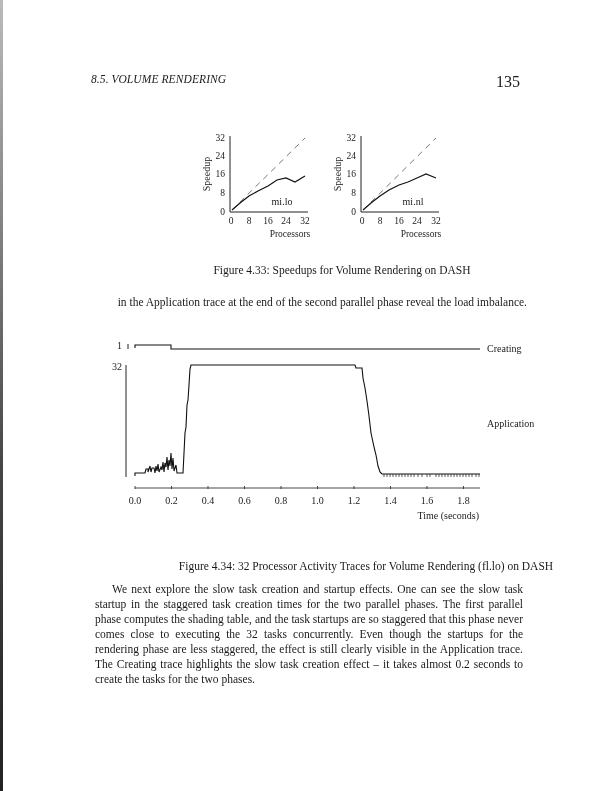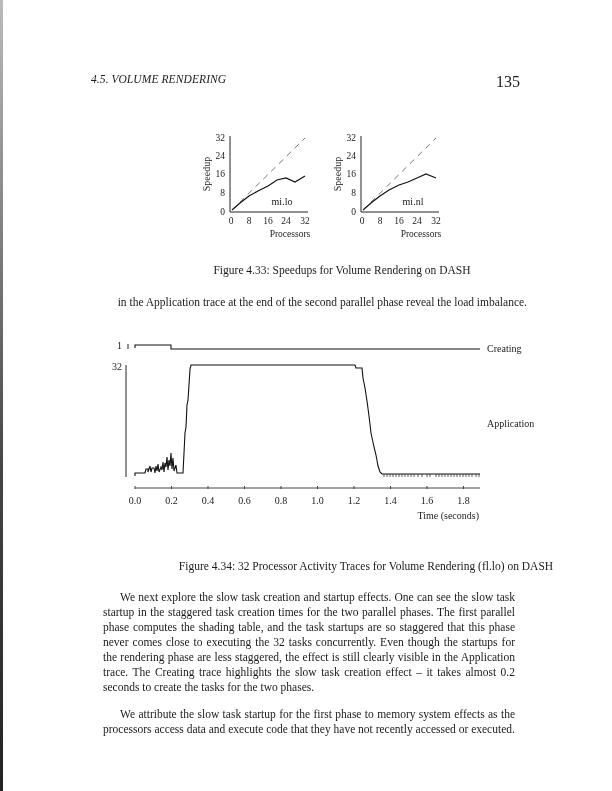--- a/index.html
+++ b/index.html
@@ -7,28 +7,28 @@
       width: 612px; height: 791px; background: #ffffff; position: relative; overflow: hidden;
       font-family: "Liberation Serif", "DejaVu Serif", serif; color: #1a1a1a;
     }
     .edge { position: absolute; left: 0; top: 0; width: 3px; height: 791px; background: linear-gradient(#bbb, #444 60%, #222); }
     .running-head { position: absolute; top: 73px; left: 91px; font-size: 11.5px; font-style: italic; letter-spacing: 0.1px; }
     .page-number { position: absolute; top: 73px; left: 496px; font-size: 16px; }
     svg text { font-family: "Liberation Serif", "DejaVu Serif", serif; fill: #1a1a1a; }
     .caption { position: absolute; left: 0; width: 612px; text-align: center; font-size: 11.5px; margin-left: 36px; }
     .body-line { position: absolute; left: 91px; width: 436px; font-size: 11.5px; line-height: 14px; text-align: justify; }
     .para { position: absolute; left: 91px; width: 436px; font-size: 11.5px; line-height: 15px; text-align: justify; }
-    .para p { margin: 12px; text-indent: 17px; }
+    .para p { margin: 4px; text-indent: 17px; }
   </style>
 </head>
 <body>
 
 <div class="edge"></div>
 
-<div class="running-head">4.5.  VOLUME RENDERING</div>
+<div class="running-head">8.5.  VOLUME RENDERING</div>
 <div class="page-number">135</div>
 
 <svg style="position:absolute;left:190px;top:128px;" width="270" height="120" viewBox="0 0 270 120">
 
   <g>
     <text transform="translate(20,46) rotate(-90)" font-size="10" text-anchor="middle">Speedup</text>
     <line x1="40" y1="8" x2="40" y2="84" stroke="#222" stroke-width="1"></line>
     <line x1="40" y1="84" x2="118" y2="84" stroke="#222" stroke-width="1"></line>
     <text x="35" y="13" font-size="9.5" text-anchor="end">32</text>
     <text x="35" y="31" font-size="9.5" text-anchor="end">24</text>
@@ -111,17 +111,13 @@
 <div class="para" style="top:578px;">
   <p>
     <span>We next explore the slow task creation and startup effects. One can see the slow task</span>
     <span>startup in the staggered task creation times for the two parallel phases. The first parallel</span>
     <span>phase computes the shading table, and the task startups are so staggered that this phase</span>
     <span>never comes close to executing the 32 tasks concurrently. Even though the startups for the</span>
     <span>rendering phase are less staggered, the effect is still clearly visible in the Application trace.</span>
     <span>The Creating trace highlights the slow task creation effect – it takes almost 0.2 seconds to</span>
     <span>create the tasks for the two phases.</span>
   </p>
-  <p>
-    <span>We attribute the slow task startup for the first phase to memory system effects as the</span>
-    <span>processors access data and execute code that they have not recently accessed or executed.</span>
-  </p>
 </div>
 
 </body></html>

